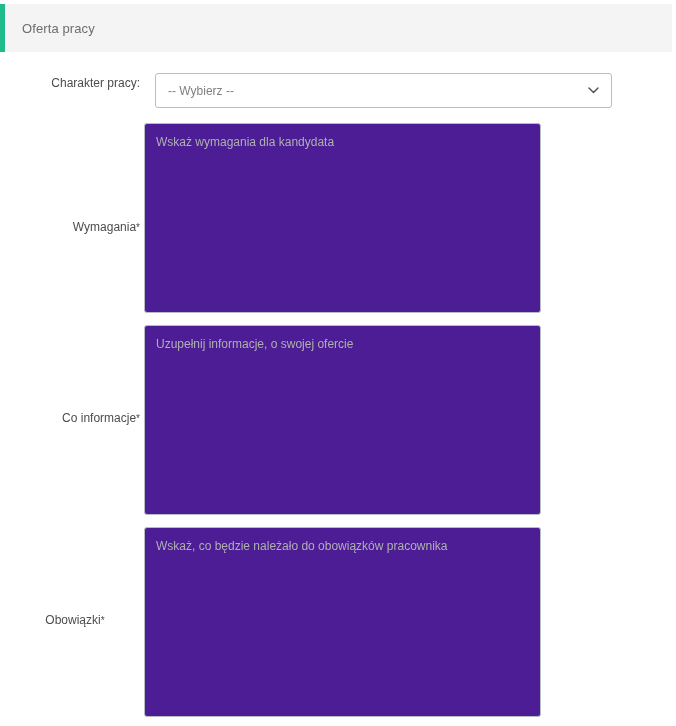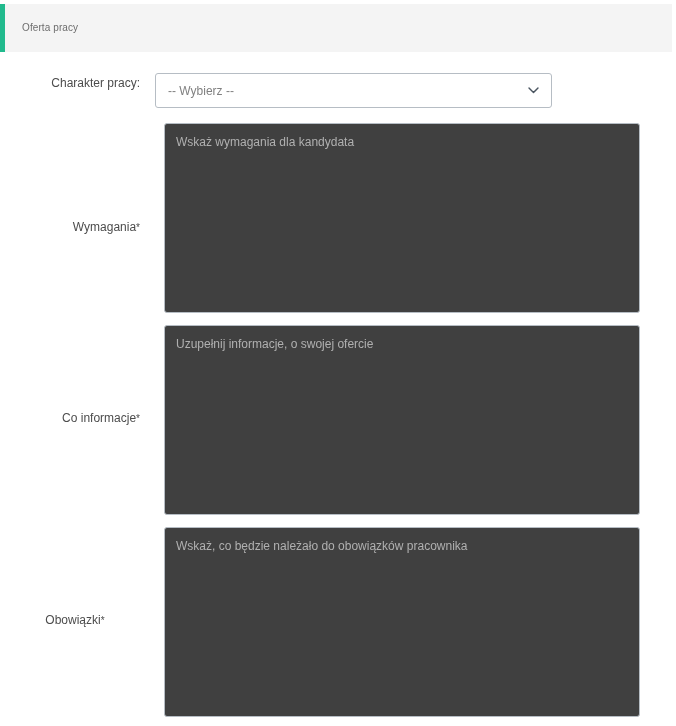--- a/index.html
+++ b/index.html
@@ -37,21 +37,21 @@
   .accent-bar {
     position: absolute;
     left: 0px;
     top: 0px;
     width: 5px;
     height: 48px;
     background: #21ba8d;
   }
   .section-title {
     margin-left: 22px;
-    font-size: 10px;
+    font-size: 13px;
     color: #6d6d6d;
     font-family: "Liberation Sans", sans-serif;
     letter-spacing: 0.1px;
     line-height: 1;
   }
   .field-label {
     position: absolute;
     width: 130px;
     left: 10px;
     text-align: right;
@@ -66,21 +66,21 @@
     vertical-align: top;
     position: relative;
     top: 1px;
   }
 
   
   .select-wrap {
     position: absolute;
     left: 155px;
     top: 73px;
-    width: 397px;
+    width: 457px;
     height: 35px;
     box-sizing: border-box;
     border: 1px solid #b6bdc4;
     border-radius: 3px;
     background: #ffffff;
   }
   .select-value {
     position: absolute;
     left: 12px;
     top: 10px;
@@ -96,26 +96,26 @@
     width: 11px;
     height: 7px;
   }
   .chevron svg {
     display: block;
   }
 
   
   .textarea-box {
     position: absolute;
-    left: 164px;
-    width: 476px;
+    left: 144px;
+    width: 397px;
     box-sizing: border-box;
     border: 1px solid #b6bdc4;
     border-radius: 3px;
-    background: #404040;
+    background: #4c1d95;
   }
   .ta-placeholder {
     position: absolute;
     left: 11px;
     top: 11px;
     right: 11px;
     font-size: 12px;
     color: #b0b0b0;
     font-family: "Liberation Sans", sans-serif;
     line-height: 14px;

